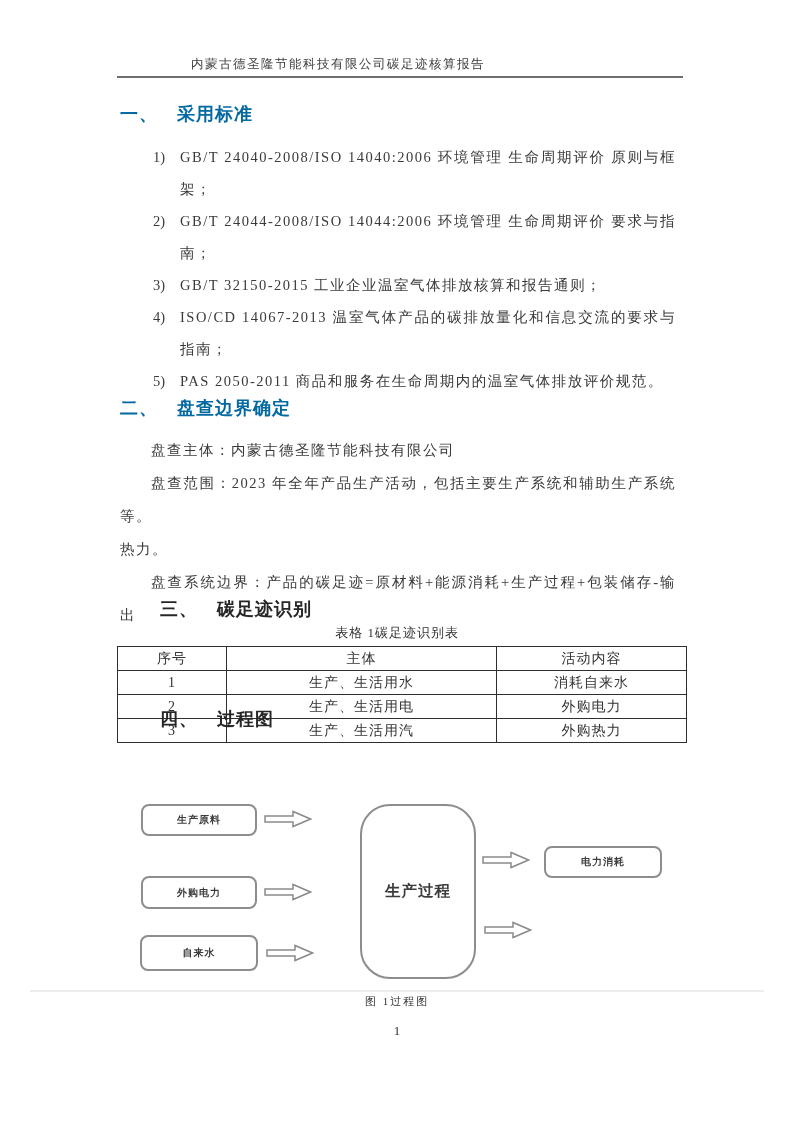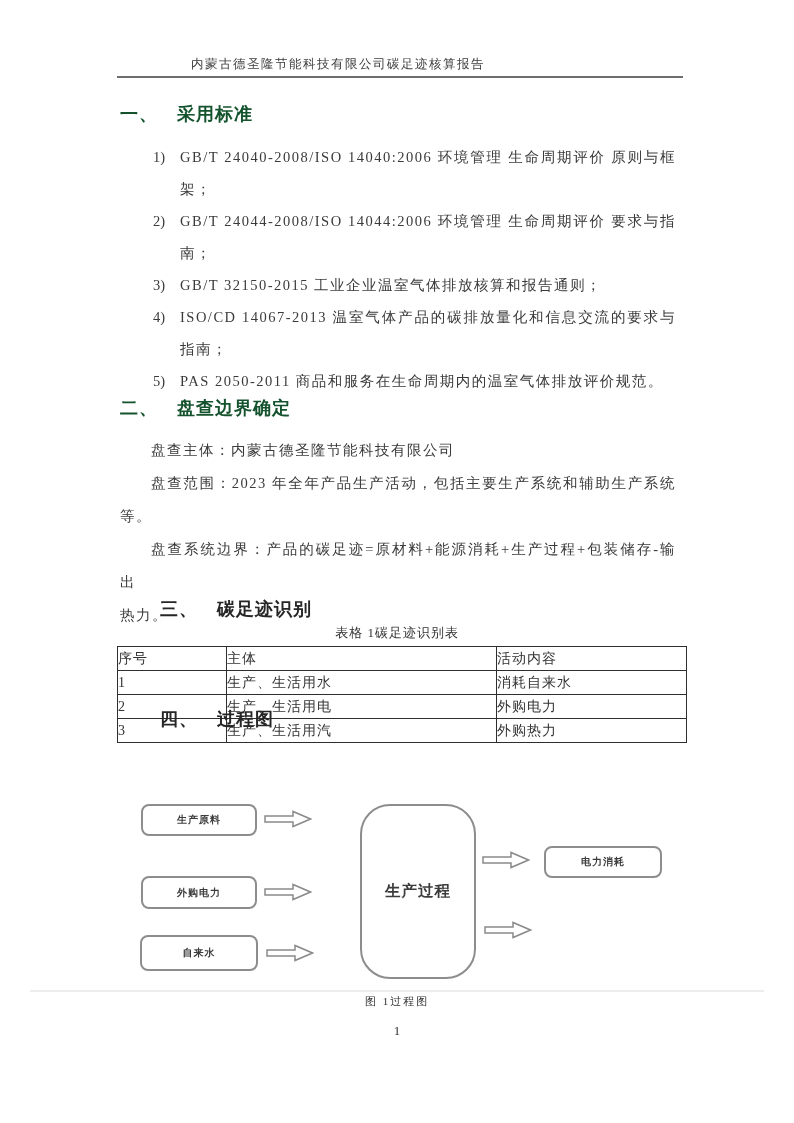--- a/index.html
+++ b/index.html
@@ -6,38 +6,38 @@
   .page {
     position:relative; width:794px; height:1123px; background:#ffffff;
     font-family:"Liberation Serif","DejaVu Serif",serif; color:#3a3a3a; overflow:hidden;
   }
   .abs { position:absolute; }
 
   .header-title { top:56px; left:0; width:676px; text-align:center; font-size:12.5px; color:#3c3c3c; letter-spacing:1.5px; }
   .header-rule { top:76px; left:117px; width:566px; height:2px; background:#6e6e6e; }
 
   .heading { font-weight:bold; font-size:18px; letter-spacing:1px; }
-  .h-sans { font-family:Liberation Serif, serif; color:#14532d; }
+  .h-sans { font-family:Liberation Serif, serif; color:#0369a1; }
   .h-serif { font-family:"Liberation Serif","DejaVu Serif",serif; color:#262626;margin-left:40px; }
   .heading .num { display:inline-block; width:57px; }
 
   .sec1-list { top:141px; left:120px; width:556px; font-size:14.5px; line-height:32px; letter-spacing:1.5px; }
   .list-item { position:relative; padding-left:60px; }
   .list-item .marker { position:absolute; left:33px; top:0; letter-spacing:0; }
   .line { display:block; }
   .line.fill { text-align:justify; text-align-last:justify; }
 
   .sec2-body { top:434px; left:120px; width:556px; font-size:14.5px; line-height:33px; letter-spacing:1.5px; }
   .para-line { display:block; }
   .para-line.indent { text-indent:31px; }
   .para-line.fill { text-align:justify; text-align-last:justify; }
 
   .table-caption { top:624px; left:0; width:794px; text-align:center; font-size:13px; color:#333; letter-spacing:1px; }
   table.data-table { top:646px; left:117px; width:569px; border-collapse:collapse; table-layout:fixed; }
-  table.data-table td { border:1.6px solid #2e2e2e; height:23px; text-align:left; vertical-align:middle; font-size:14px; color:#333; letter-spacing:1px; padding:0; }
+  table.data-table td { border:1.6px solid #2e2e2e; height:23px; text-align:center; vertical-align:middle; font-size:14px; color:#333; letter-spacing:1px; padding:0; }
 
   .dbox {
     position:absolute; background:#fff; border:2px solid #8d8d8d; border-radius:8px;
     display:flex; align-items:center; justify-content:center;
     font-family:"Liberation Sans","DejaVu Sans",sans-serif; font-weight:bold;
     font-size:10px; color:#3c3c3c; letter-spacing:1px;
   }
   .dbox.process { border-radius:30px; font-size:15.5px; }
   .darrow { position:absolute; }
 
@@ -84,22 +84,22 @@
   </div>
 
   <div class="abs heading h-sans" style="top:396px;left:120px;">
     <span class="num">二、</span><span>盘查边界确定</span>
   </div>
 
   <div class="abs sec2-body">
     <span class="para-line indent">盘查主体：内蒙古德圣隆节能科技有限公司</span>
     <span class="para-line indent fill">盘查范围：2023 年全年产品生产活动，包括主要生产系统和辅助生产系统</span>
     <span class="para-line">等。</span>
+    <span class="para-line">热力。</span>
     <span class="para-line indent fill">盘查系统边界：产品的碳足迹=原材料+能源消耗+生产过程+包装储存-输出</span>
-    <span class="para-line">热力。</span>
   </div>
 
   <div class="abs heading h-serif" style="top:597px;left:120px;">
     <span class="num">三、</span><span>碳足迹识别</span>
   </div>
 
   <div class="abs table-caption">表格 1碳足迹识别表</div>
 
   <table class="abs data-table">
     <colgroup>

